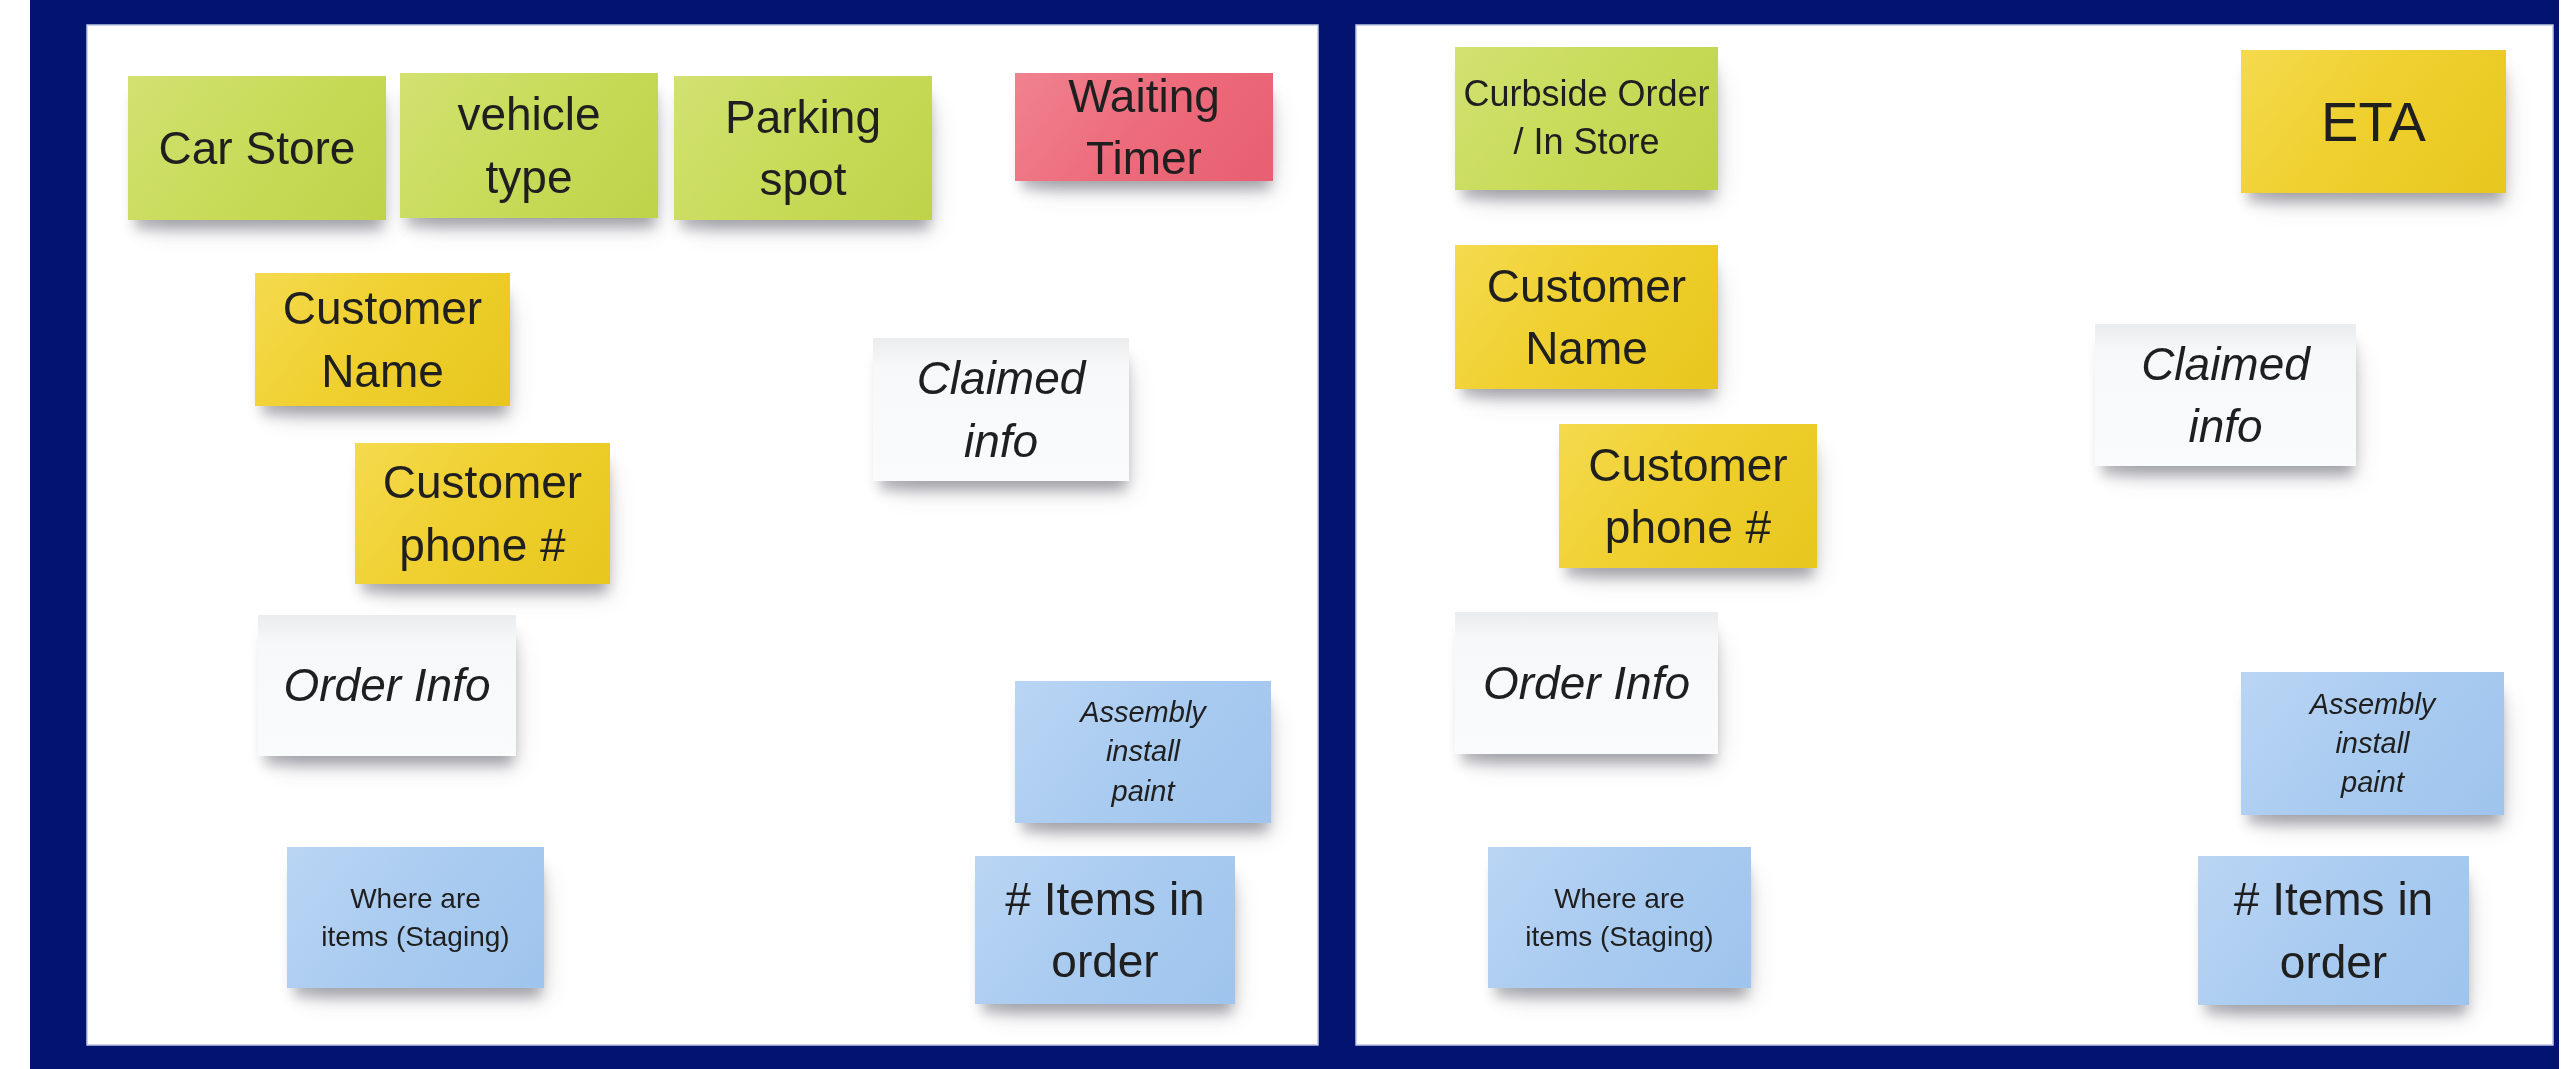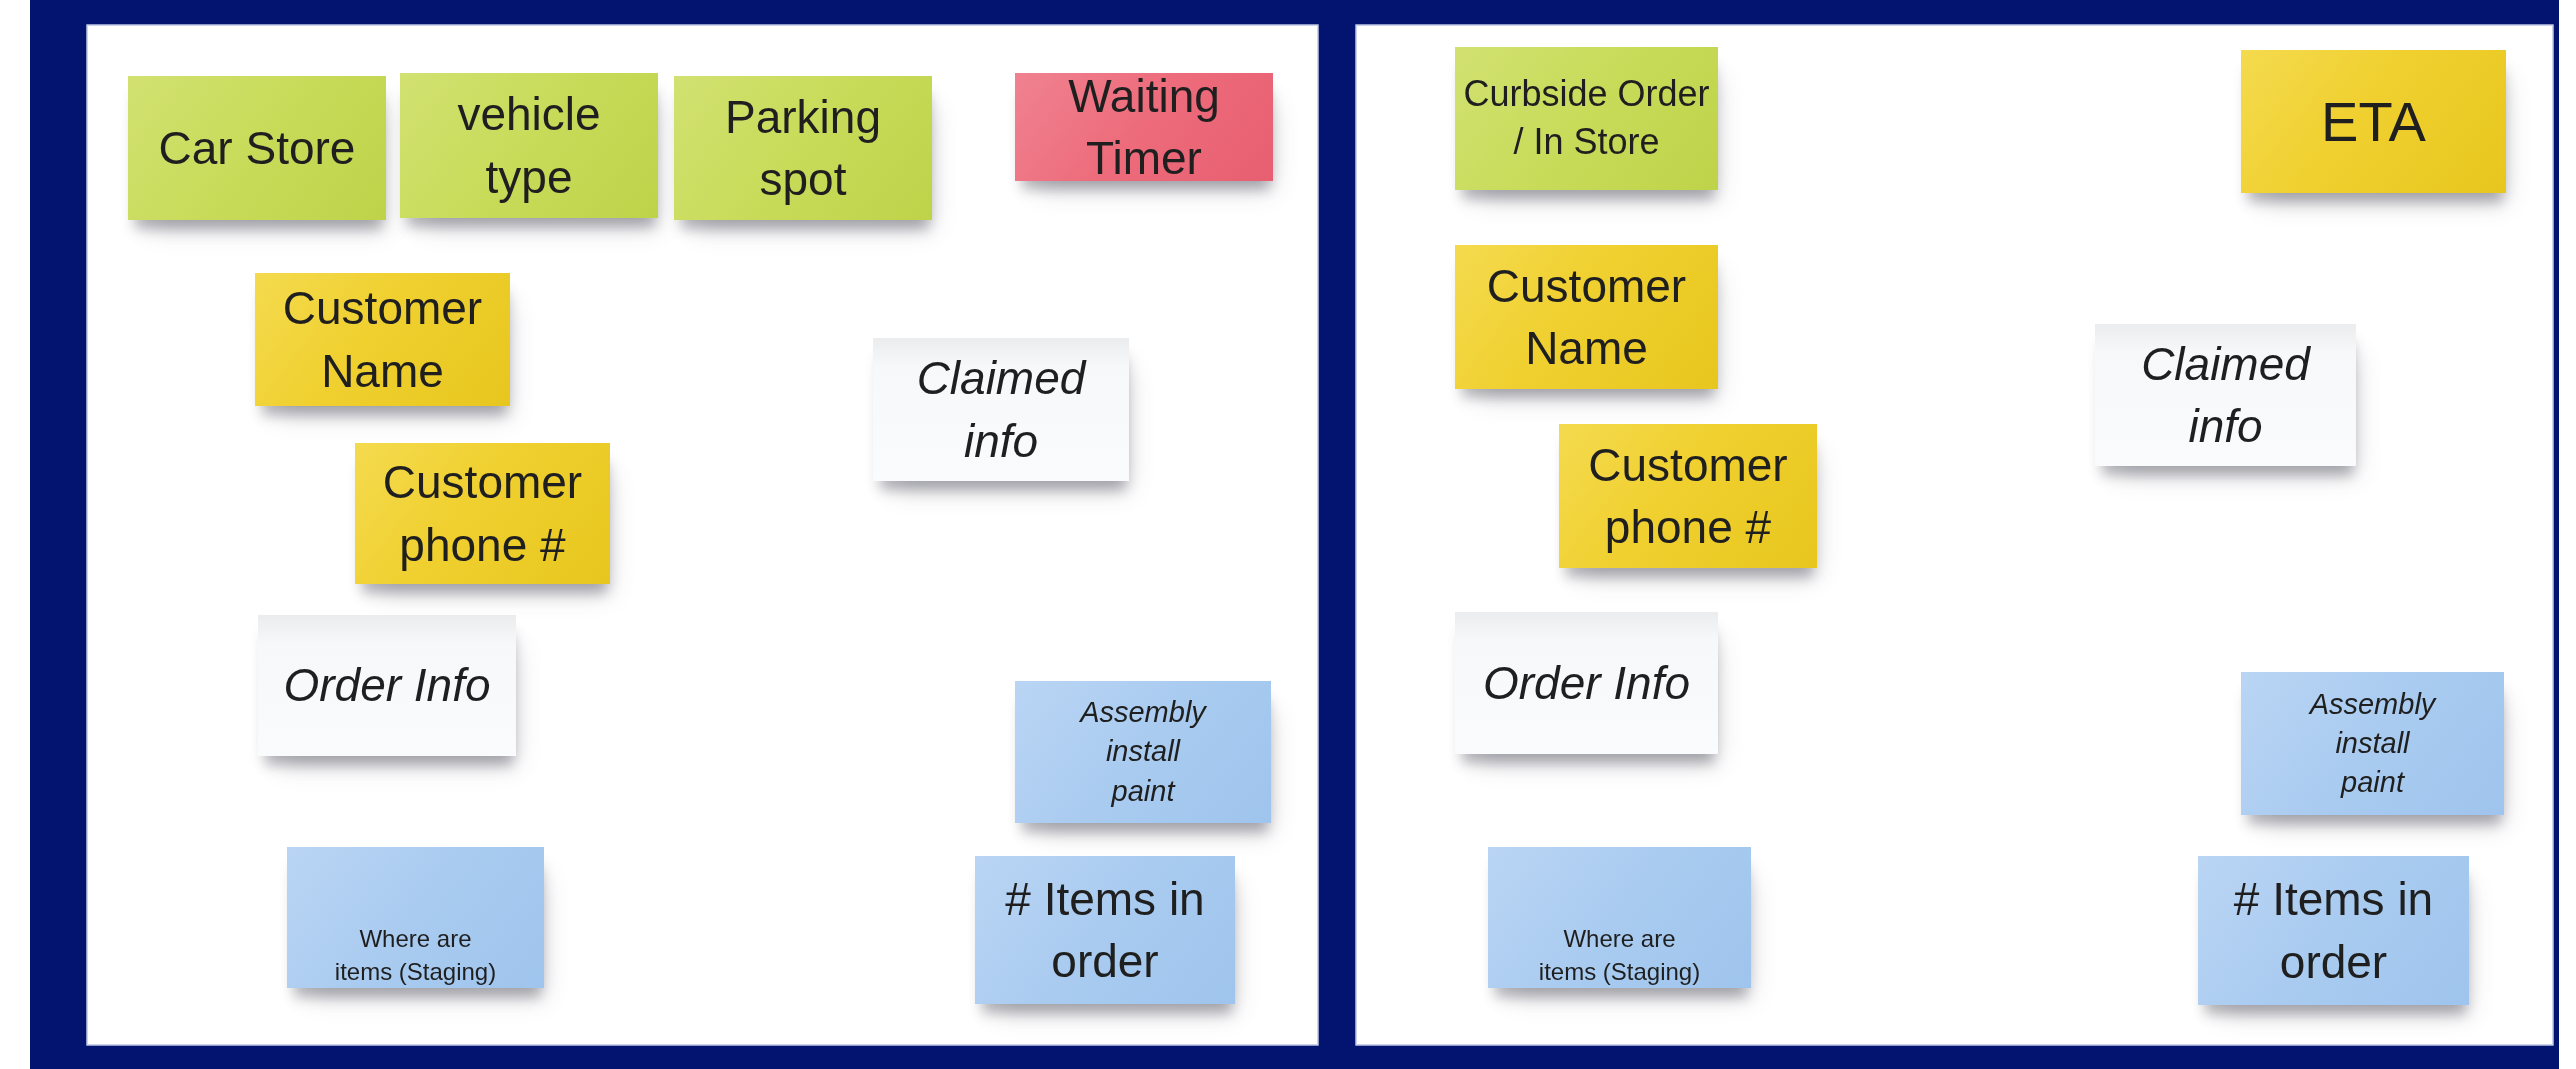--- a/index.html
+++ b/index.html
@@ -43,21 +43,21 @@
 
   .green  { background: linear-gradient(128deg, #d2e171 0%, #c9dc5b 45%, #bed349 100%); }
   .yellow { background: linear-gradient(128deg, #f4da4e 0%, #f0d02f 45%, #e7c61e 100%); }
   .red    { background: linear-gradient(128deg, #f08290 0%, #ed6b7b 50%, #e75f70 100%); }
   .blue   { background: linear-gradient(128deg, #bad5f4 0%, #a9cbf0 50%, #9fc4ed 100%); }
   .white  { background: linear-gradient(180deg, #ebecee 0%, #f7f8fa 20%, #fafbfd 100%); font-style: italic; }
 
   .f-xl { font-size: 56px; }   
   .f-lg { font-size: 46px; }   
   .f-md { font-size: 36px; }   
-  .f-wi { font-size: 24px; align-items: flex-end; }   
+  .f-wi { font-size: 28px; }   
   .f-sm { font-size: 29px; font-style: italic; }   
 </style>
 </head>
 <body>
 
 <div class="screenshot">
   <div class="frame"></div>
 
   <div class="panel panel-left">
     <div class="note green f-lg" style="left:40px; top:50px; width:258px; height:144px;">

